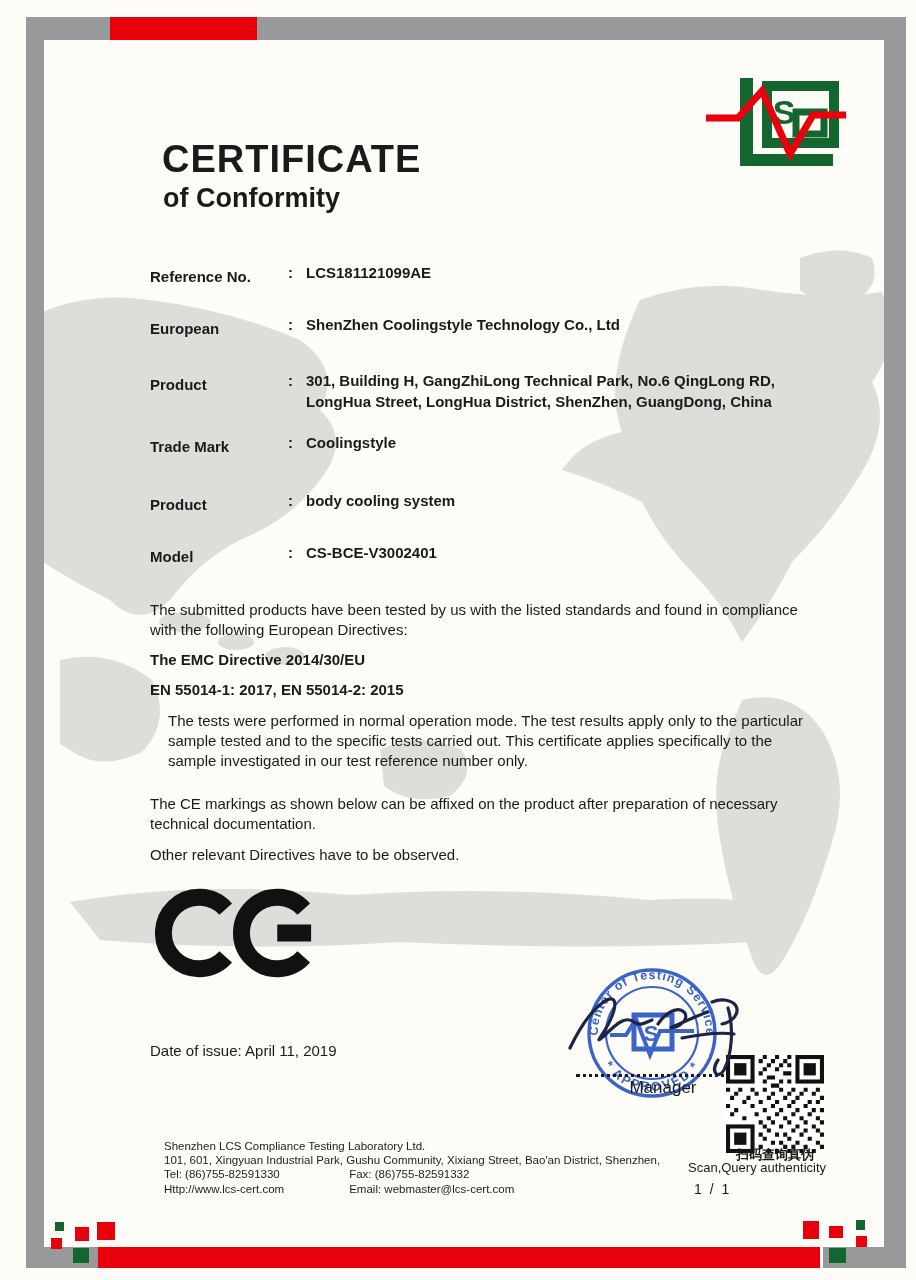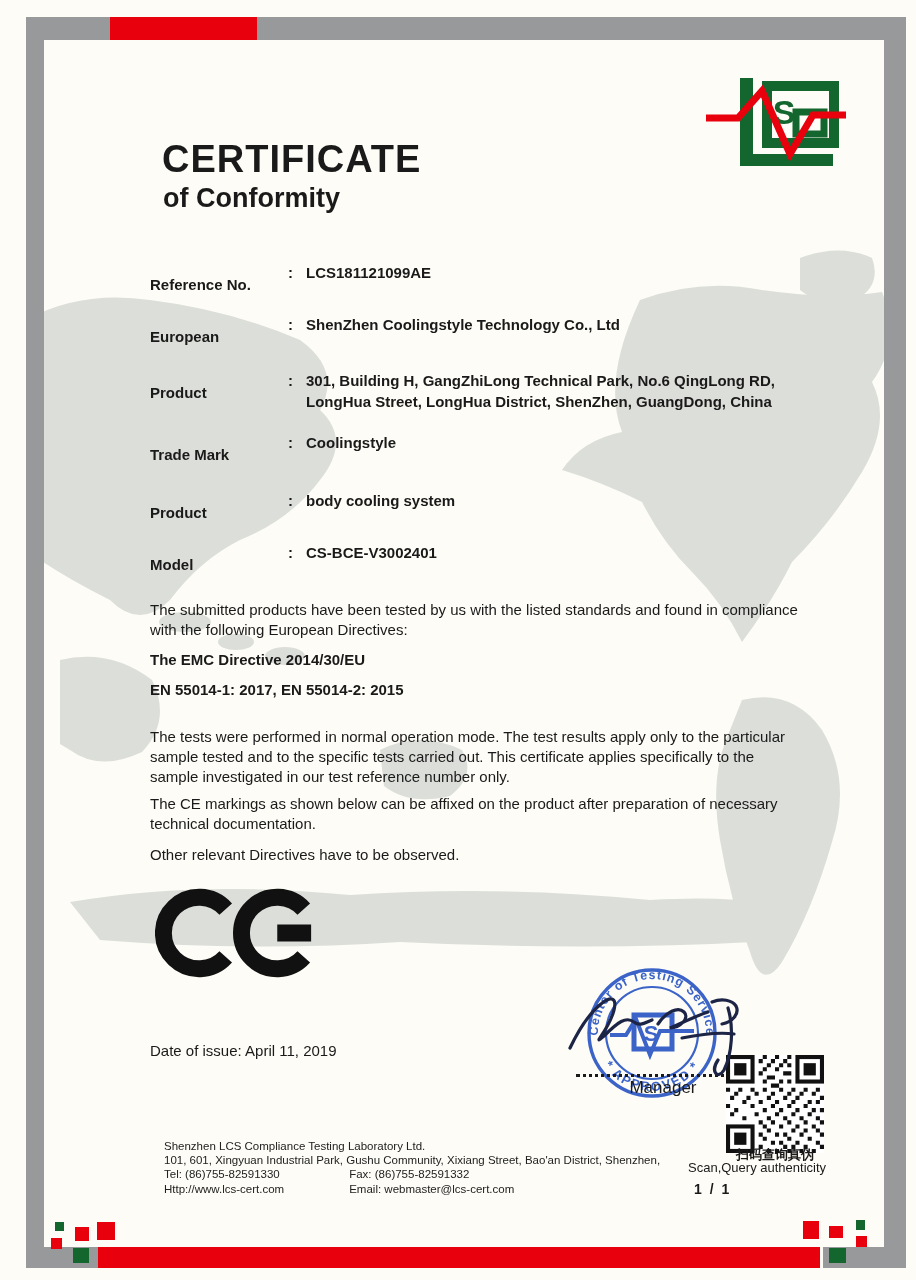--- a/index.html
+++ b/index.html
@@ -15,33 +15,33 @@
   .corner-bl{left:26px;top:1247px;width:72px;height:21px;background:#97999b;z-index:2;}
   .corner-br{left:823px;top:1247px;width:83px;height:21px;background:#97999b;z-index:2;}
   .sq{position:absolute;z-index:3;}
   .sq.red{background:#e8000d;} .sq.green{background:#14662f;}
   
   .title-main{left:162px;top:138px;font-size:38px;font-weight:bold;letter-spacing:1px;z-index:4;}
   .title-sub{left:163px;top:183px;font-size:27px;font-weight:bold;z-index:4;}
   .logo{left:704px;top:74px;z-index:4;}
   
   .frow{position:absolute;left:150px;width:648px;z-index:4;font-size:15px;font-weight:bold;line-height:21px;}
-  .frow .lbl{position:absolute;left:0;top:12px;width:135px;}
+  .frow .lbl{position:absolute;left:0;top:4px;width:135px;}
   .frow .col{position:absolute;left:138px;top:0;}
   .frow .val{position:absolute;left:156px;top:0;width:478px;}
   
   .para{position:absolute;left:150px;width:652px;font-size:15px;line-height:20px;z-index:4;}
   .bold{font-weight:bold;}
   
   .date-line{left:150px;top:1042px;font-size:15px;font-weight:normal;z-index:4;}
   .dotline{left:576px;top:1074px;width:168px;border-top:3px dotted #1b1b1b;z-index:5;}
   .manager{left:598px;top:1078px;width:130px;text-align:center;font-size:17px;z-index:5;color:#1b1b1b;}
   .qr-caption-zh{left:722px;top:1146px;width:106px;text-align:center;font-size:13px;font-weight:bold;z-index:5;}
   .qr-caption-en{left:688px;top:1160px;width:176px;font-size:13px;z-index:5;}
-  .pagenum{left:694px;top:1181px;font-size:14px;font-weight:bold;letter-spacing:2px;z-index:5;}
+  .pagenum{left:694px;top:1181px;font-size:14px;font-weight:normal;letter-spacing:2px;z-index:5;}
   .footer{left:164px;top:1139px;width:560px;font-size:11.5px;line-height:14.2px;z-index:4;color:#222;}
   .footer .w{display:inline-block;width:182px;}
   .map{left:0;top:0;z-index:1;}
   .stamp{left:582px;top:963px;z-index:5;opacity:.92;}
   .sig{left:562px;top:972px;z-index:6;}
   .qr{left:726px;top:1055px;z-index:5;}
   .ce{left:155px;top:882px;z-index:4;}
 </style>
 </head>
 <body>
@@ -121,21 +121,21 @@
   </div>
   <div class="frow" style="top:542px;">
     <span class="lbl">Model</span>
     <span class="col">:</span>
     <span class="val">CS-BCE-V3002401</span>
   </div>
 
   <div class="para" style="top:600px;">The submitted products have been tested by us with the listed standards and found in compliance with the following European Directives:</div>
   <div class="para bold" style="top:650px;">The EMC Directive 2014/30/EU</div>
   <div class="para bold" style="top:680px;">EN 55014-1: 2017, EN 55014-2: 2015</div>
-  <div class="para" style="top:727px;">The tests were performed in normal operation mode. The test results apply only to the particular sample tested and to the specific tests carried out. This certificate applies specifically to the sample investigated in our test reference number only.</div>
+  <div class="para" style="top:711px;margin-left:18px;">The tests were performed in normal operation mode. The test results apply only to the particular sample tested and to the specific tests carried out. This certificate applies specifically to the sample investigated in our test reference number only.</div>
   <div class="para" style="top:845px;">Other relevant Directives have to be observed.</div>
   <div class="para" style="top:794px;">The CE markings as shown below can be affixed on the product after preparation of necessary technical documentation.</div>
 
   <svg class="abs ce" width="158" height="102" viewBox="0 0 168 102">
     <path d="M 75.2 25.6 A 38 38 0 1 0 75.2 76.4" fill="none" stroke="#111" stroke-width="18"></path>
     <path d="M 158.2 25.6 A 38 38 0 1 0 158.2 76.4" fill="none" stroke="#111" stroke-width="18"></path>
     <path d="M 130 51 H 166" fill="none" stroke="#111" stroke-width="18"></path>
   </svg>
 
   <div class="abs date-line">Date of issue: April 11, 2019</div>

